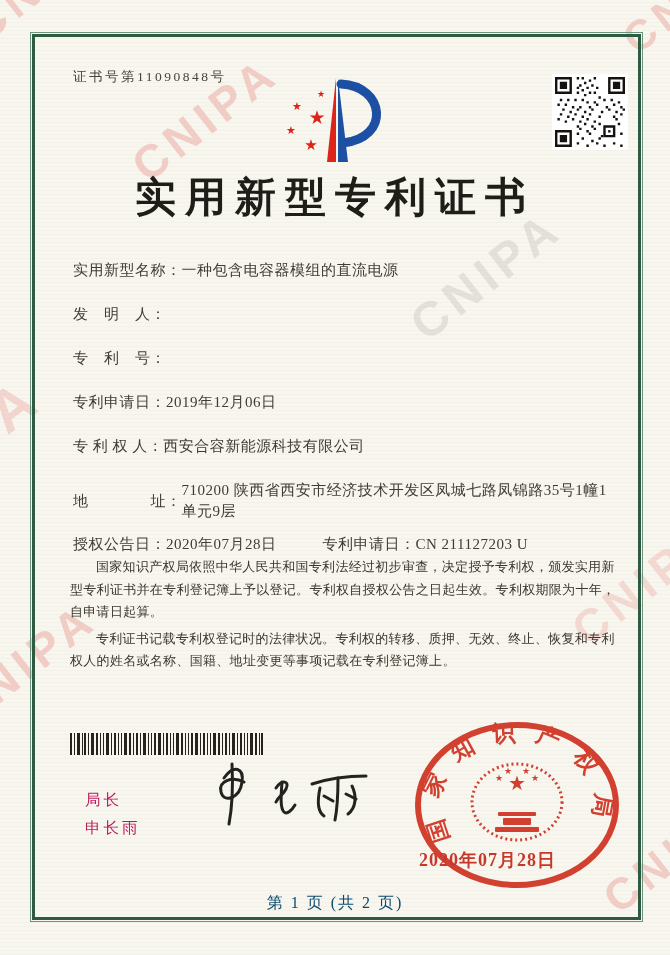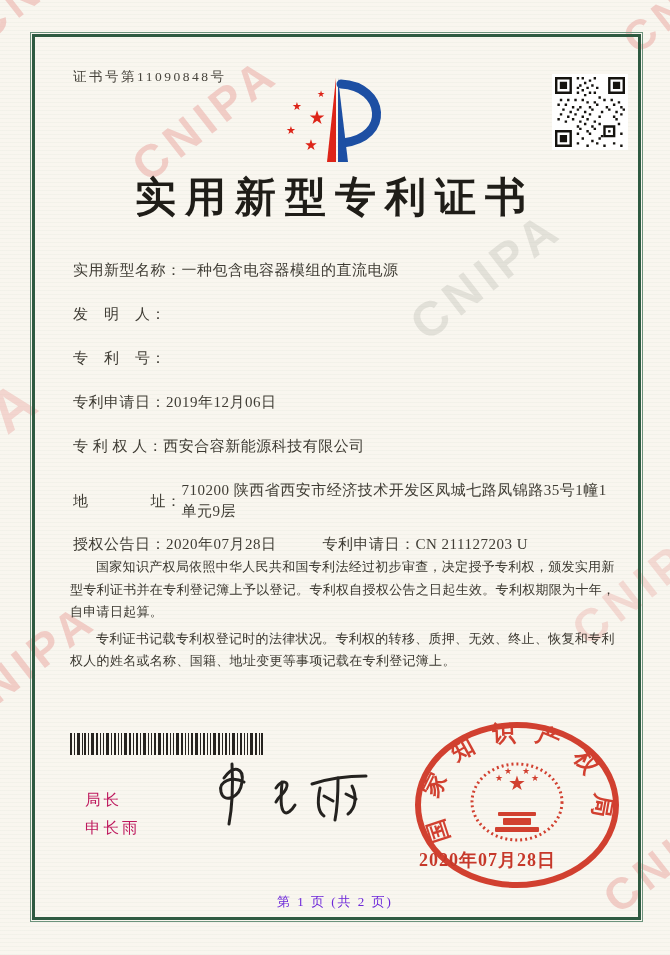--- a/index.html
+++ b/index.html
@@ -21,21 +21,21 @@
   .flabel{white-space:pre;flex:none;}
   .fvalue{flex:1;}
   .pair{display:flex;}
   .pair+.pair{margin-left:46px;}
   .paras{position:absolute;left:58px;right:52px;top:556px;color:#3a372f;}
   .paras p{margin:0 0 4px 12px;font-size:13px;line-height:1.74;text-indent:2em;letter-spacing:.3px;}
   .barcode{position:absolute;left:70px;top:733px;}
   .director{position:absolute;left:85px;top:786px;font-size:15.5px;line-height:28px;color:#be185d;letter-spacing:3px;}
   .signature{position:absolute;left:196px;top:758px;}
   .seal{position:absolute;left:410px;top:720px;opacity:.93;}
-  .footer{position:absolute;left:0;right:0;top:893px;text-align:center;font-size:13px;letter-spacing:2px;color:#6d28d9;}
+  .footer{position:absolute;left:0;right:0;top:893px;text-align:center;font-size:16px;letter-spacing:2px;color:#0c4a6e;}
 </style>
 </head>
 <body>
 
 <div class="page">
   <div class="page-texture"></div>
 
   <span class="wm pink" style="left:-42px;top:-48px;font-size:46px;">CNIPA</span>
   <span class="wm pink" style="left:120px;top:92px;font-size:46px;">CNIPA</span>
   <span class="wm pink" style="left:612px;top:-28px;font-size:42px;">CNIPA</span>

